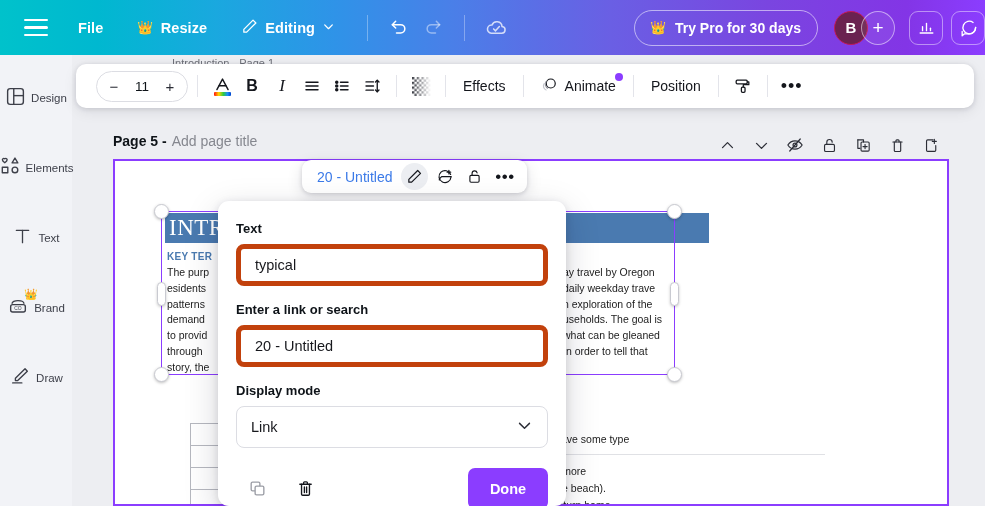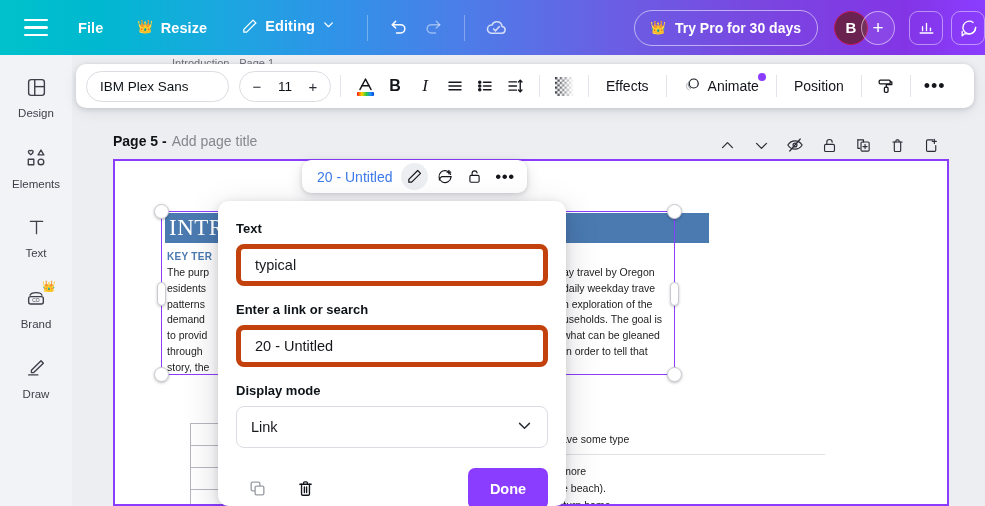--- a/index.html
+++ b/index.html
@@ -18,21 +18,21 @@
        #00c2cb 0%, #00b8d0 10%, #1aa8df 22%, #2f93e8 34%,
        #4a7fe8 46%, #6a5fe4 62%, #7a45e0 78%, #8335e6 92%, #8b3dff 100%);
     display: flex; align-items: center; z-index: 30;
     color: #fff;
   }
   .hamburger { width: 24px; height: 18px; margin-left: 24px; margin-right: 30px;
     display: flex; flex-direction: column; justify-content: space-between; cursor: pointer; }
   .hamburger span { display: block; height: 2.4px; background: #fff; border-radius: 2px; }
 
   .tb-item { color: #fff; font-size: 14.5px; font-weight: bold; letter-spacing: .1px;
-    display: flex; gap: 7px; cursor: pointer; white-space: nowrap; }
+    display: flex; align-items: center; gap: 7px; cursor: pointer; white-space: nowrap; }
   .tb-file { margin-right: 34px; }
   .tb-resize { margin-right: 34px; }
   .tb-editing { margin-right: 18px; }
   .crown { font-size: 13px; color: #f5a623; line-height: 1; }
 
   .tb-sep { width: 1px; height: 26px; background: rgba(255,255,255,.32); margin: 0 14px; }
 
   .icobtn { width: 34px; height: 34px; border-radius: 8px; display: flex;
     align-items: center; justify-content: center; cursor: pointer; }
   .icobtn svg { display: block; }
@@ -62,21 +62,21 @@
     display: flex; align-items: center; gap: 7px; padding: 0 16px 0 13px;
     font-size: 14.5px; font-weight: bold; margin-left: 14px; margin-right: 14px; cursor: pointer;
   }
 
   
   .sidebar {
     position: absolute; left: 0; top: 55px; width: 72px; height: 451px;
     background: #f2f3f7; display: flex; flex-direction: column;
     align-items: center; padding-top: 8px; z-index: 10;
   }
-  .sb-item { width: 72px; height: 70px; display: flex; flex-direction: column;
+  .sb-item { width: 72px; height: 70px; display: flex; flex-direction: row;
     align-items: center; justify-content: center; gap: 5px; cursor: pointer; position: relative; }
   .sb-label { font-size: 11.5px; color: #3d3f49; }
   .sb-ico { position: relative; }
   .sb-crown { position: absolute; top: -7px; right: -9px; font-size: 11px; color: #f5a623; }
 
   
   .fmtbar {
     position: absolute; left: 76px; top: 64px; width: 898px; height: 44px;
     background: #fff; border-radius: 10px;
     box-shadow: 0 1px 5px rgba(20,20,40,.14), 0 4px 14px rgba(20,20,40,.08);
@@ -459,23 +459,20 @@
   <div class="selframe">
     <div class="handle h-tl"></div>
     <div class="handle h-tr"></div>
     <div class="handle h-bl"></div>
     <div class="handle h-br"></div>
     <div class="sidehandle sh-l"></div>
     <div class="sidehandle sh-r"></div>
   </div>
 
   <div class="fmtbar">
-    <div class="fontbox">
-      <span>IBM Plex Sans</span>
-    </div>
     <div class="sizebox">
       <span class="sz-btn">−</span>
       <span class="sz-val">11</span>
       <span class="sz-btn">+</span>
     </div>
 
     <div class="fm-sep"></div>
 
     <div class="fm-ico">
       <div class="colorA">

